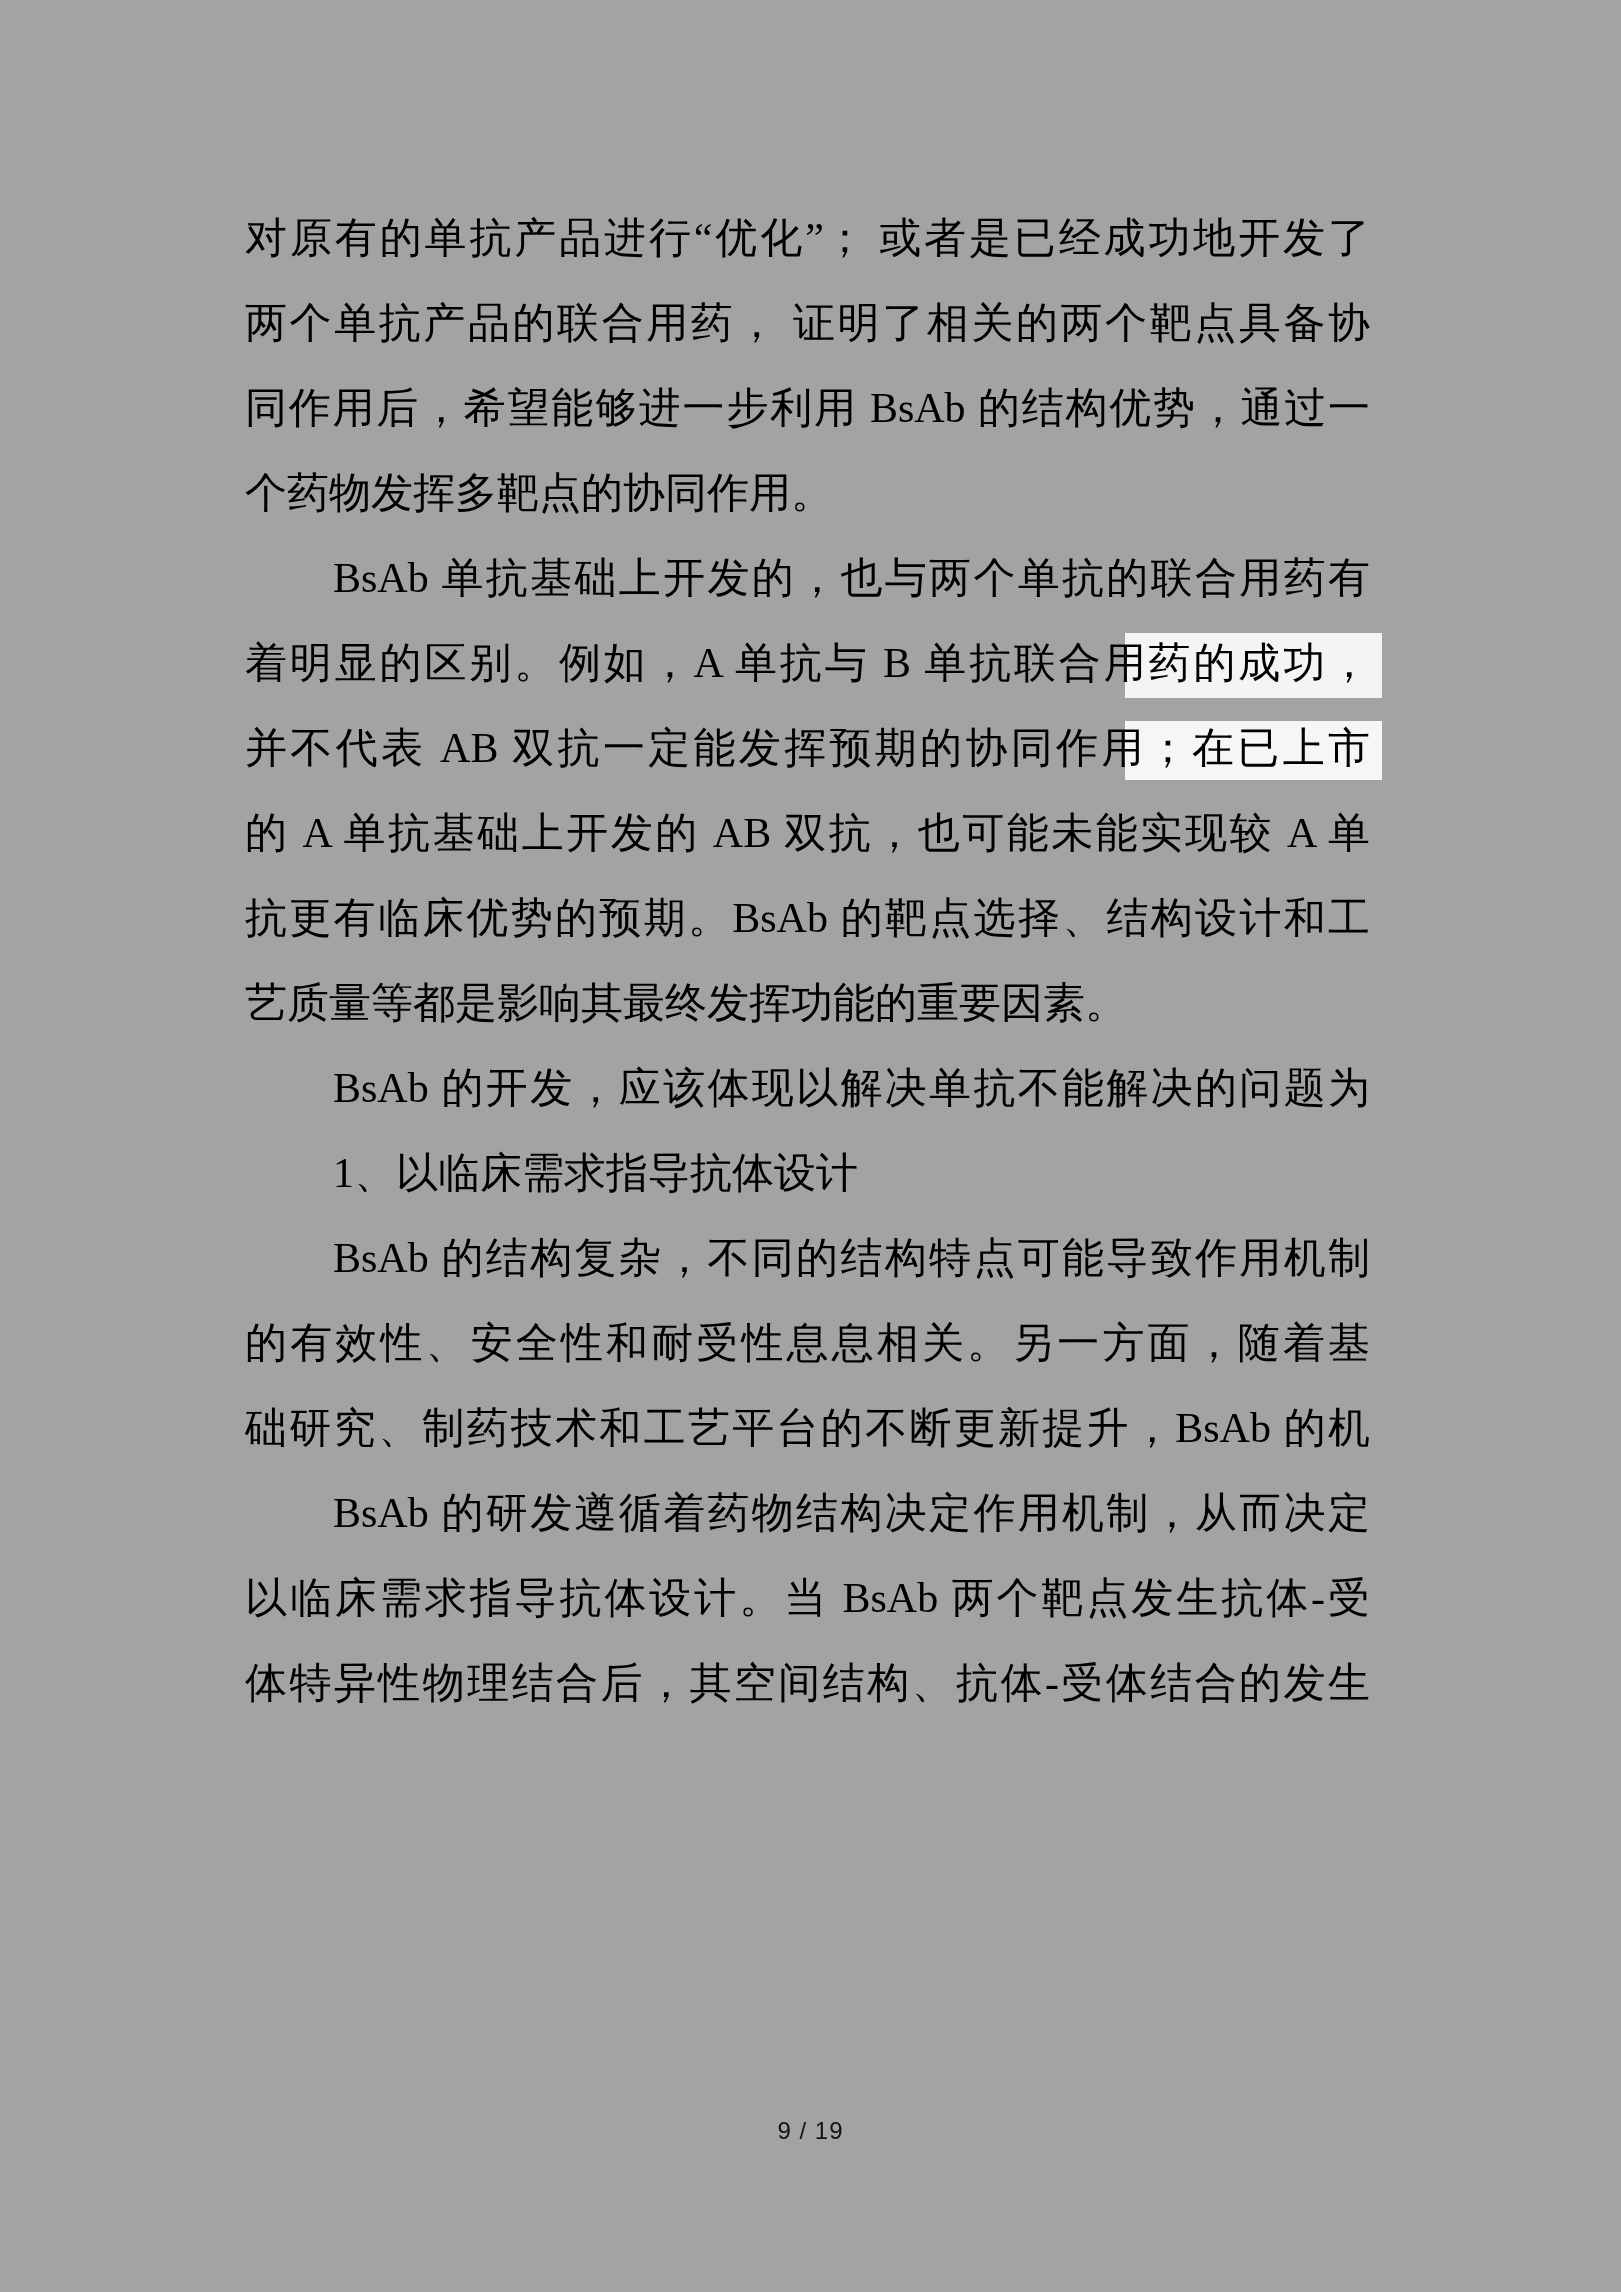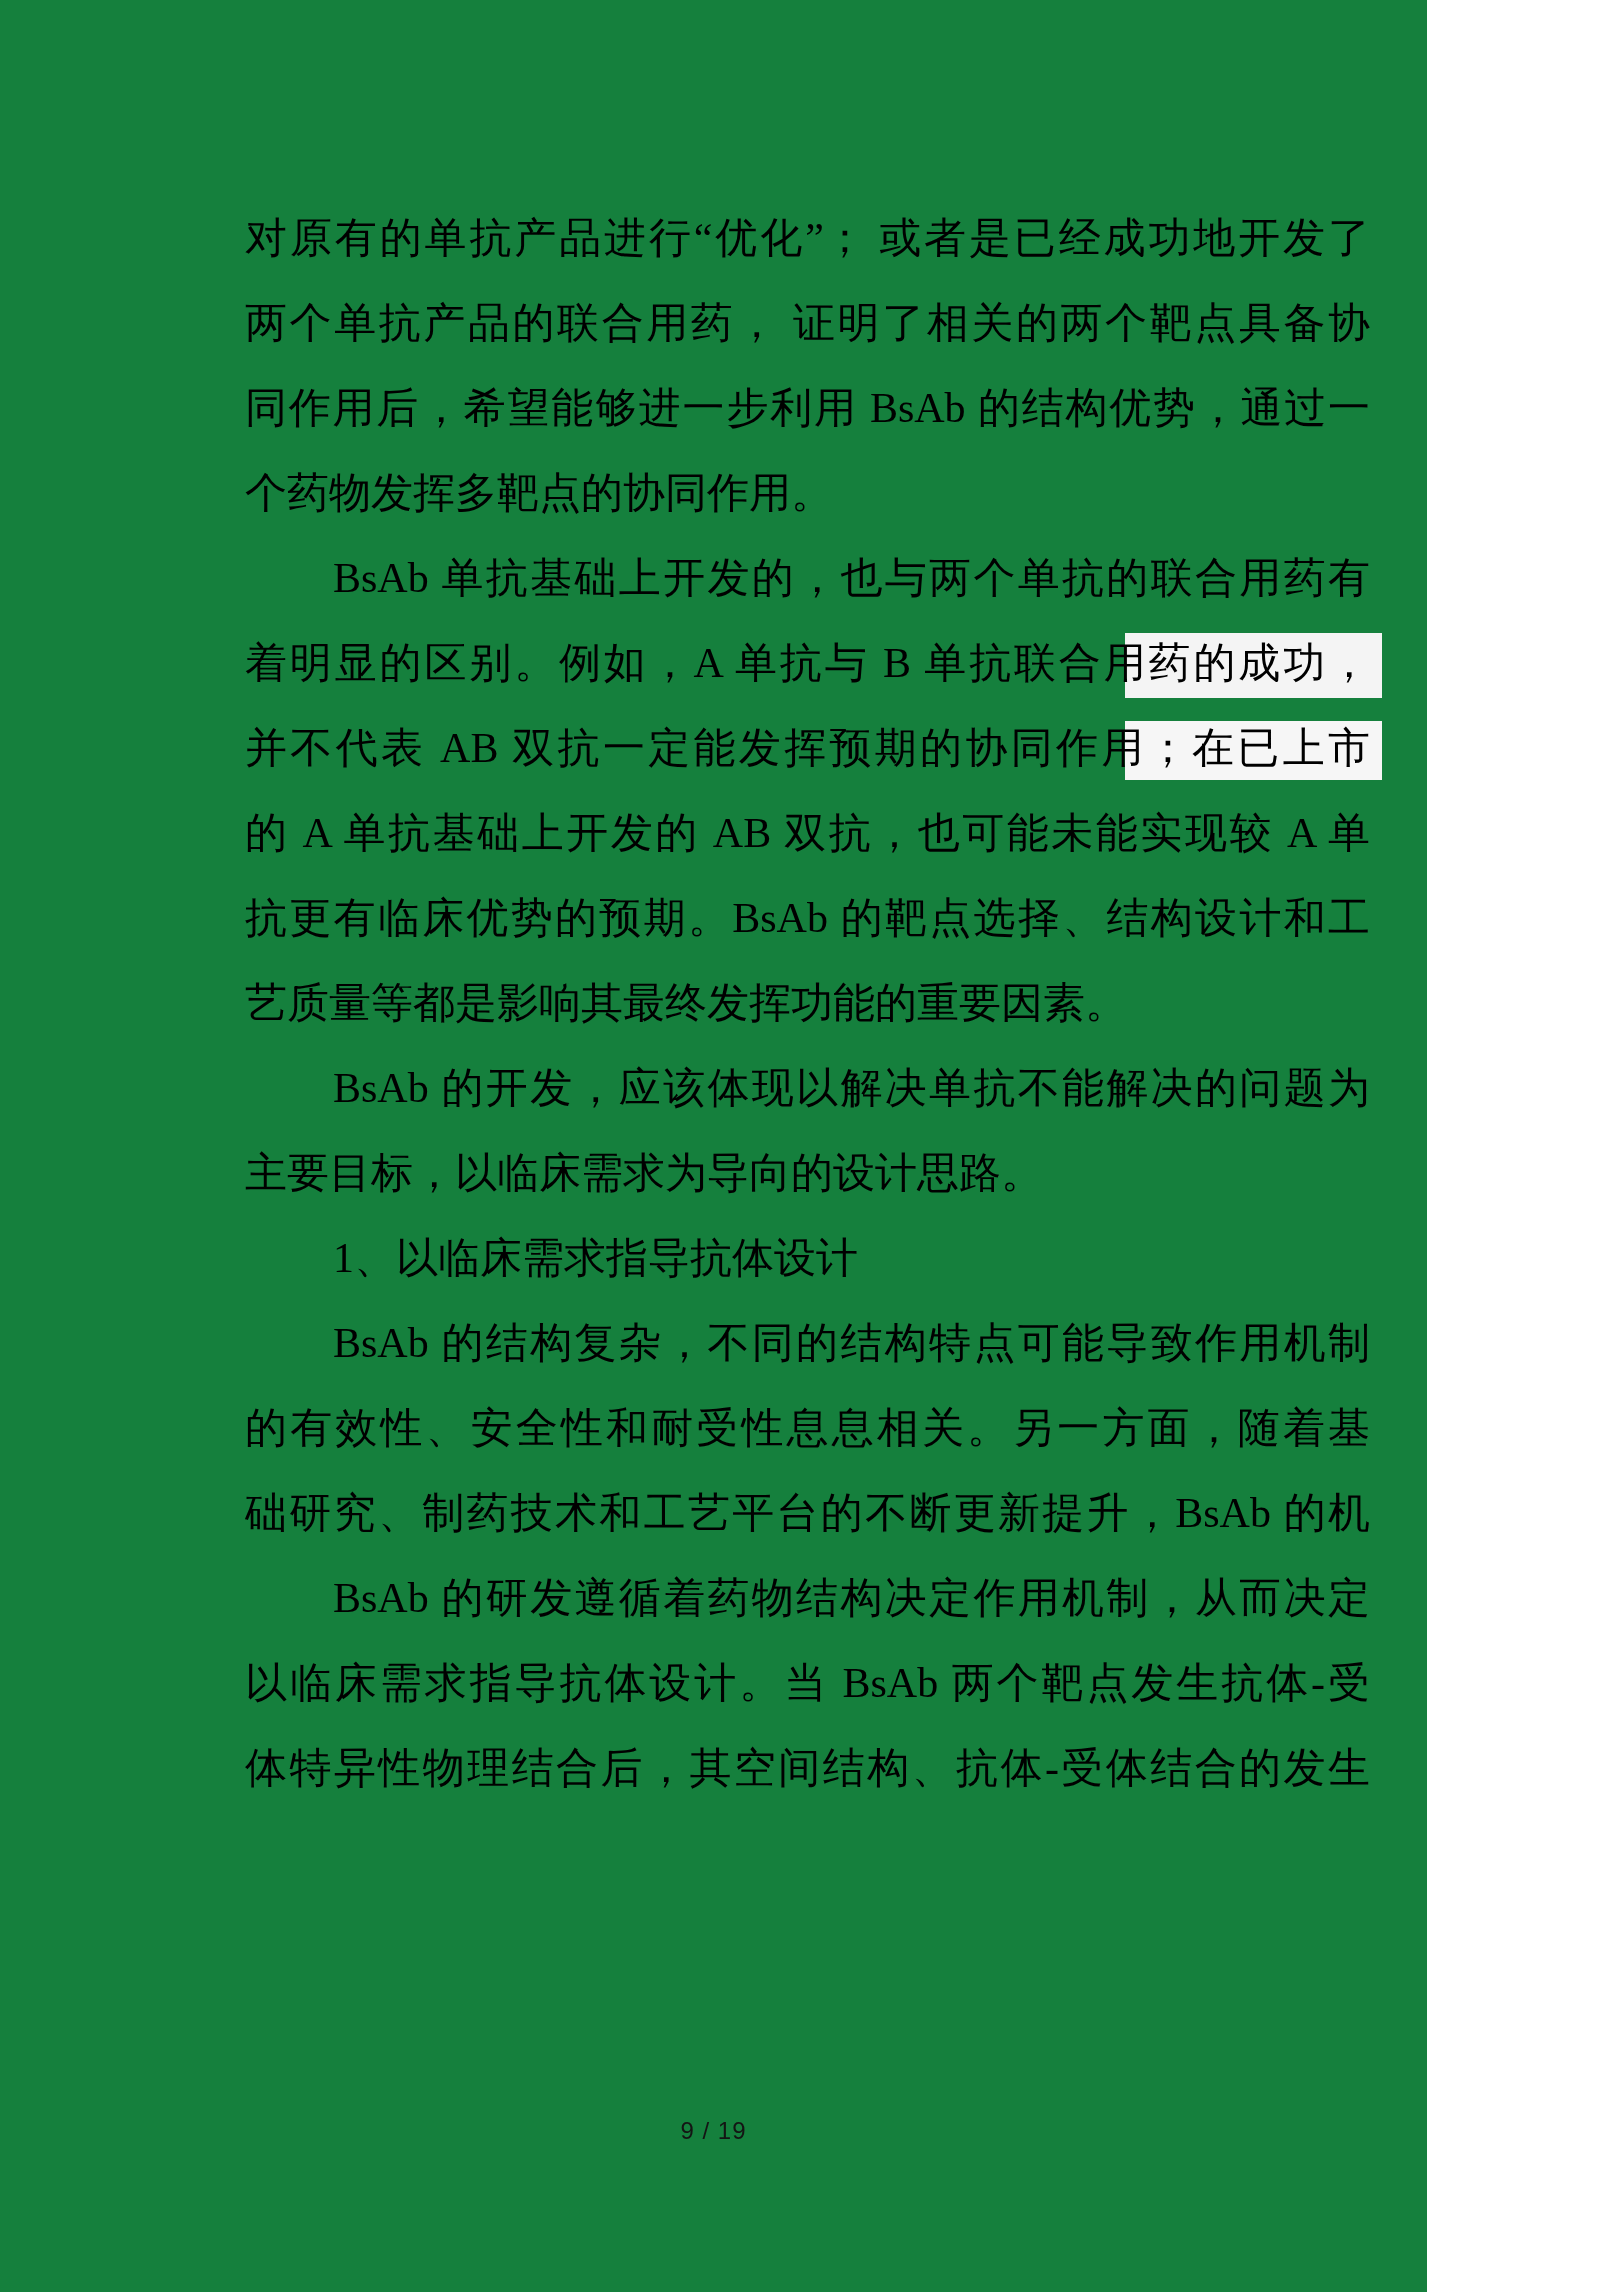--- a/index.html
+++ b/index.html
@@ -2,23 +2,23 @@
 <html><head>
 <meta charset="utf-8">
 <style>
   html, body {
     margin: 0;
     padding: 0;
     background: #ffffff;
   }
   .page {
     position: relative;
-    width: 1427px;
+    width: 1621px;
     height: 2293px;
-    background: #15803d;
+    background: #a3a3a3;
     overflow: hidden;
     font-family: "Liberation Serif", "DejaVu Serif", serif;
     color: #000000;
   }
   .scan-artifact {
     position: absolute;
     z-index: 0;
   }
   .artifact-1 {
     left: 1125px; top: 633px; width: 257px; height: 65px;
@@ -80,21 +80,20 @@
     <div class="ln">两个单抗产品的联合用药， 证明了相关的两个靶点具备协</div>
     <div class="ln">同作用后，希望能够进一步利用 BsAb 的结构优势，通过一</div>
     <div class="ln lt">个药物发挥多靶点的协同作用。</div>
     <div class="ln ind">BsAb 单抗基础上开发的，也与两个单抗的联合用药有</div>
     <div class="ln">着明显的区别。例如，A 单抗与 B 单抗联合用药的成功，</div>
     <div class="ln">并不代表 AB 双抗一定能发挥预期的协同作用；在已上市</div>
     <div class="ln">的 A 单抗基础上开发的 AB 双抗，也可能未能实现较 A 单</div>
     <div class="ln">抗更有临床优势的预期。BsAb 的靶点选择、结构设计和工</div>
     <div class="ln lt">艺质量等都是影响其最终发挥功能的重要因素。</div>
     <div class="ln ind">BsAb 的开发，应该体现以解决单抗不能解决的问题为</div>
-    <div class="ln lt">主要目标，以临床需求为导向的设计思路。</div>
     <div class="ln lt hd ind">1、以临床需求指导抗体设计</div>
     <div class="ln ind">BsAb 的结构复杂，不同的结构特点可能导致作用机制</div>
     <div class="ln">的有效性、安全性和耐受性息息相关。另一方面，随着基</div>
     <div class="ln">础研究、制药技术和工艺平台的不断更新提升，BsAb 的机</div>
     <div class="ln ind">BsAb 的研发遵循着药物结构决定作用机制，从而决定</div>
     <div class="ln">以临床需求指导抗体设计。当 BsAb 两个靶点发生抗体-受</div>
     <div class="ln">体特异性物理结合后，其空间结构、抗体-受体结合的发生</div>
   </div>
 
   <div class="footer">9 / 19</div>

